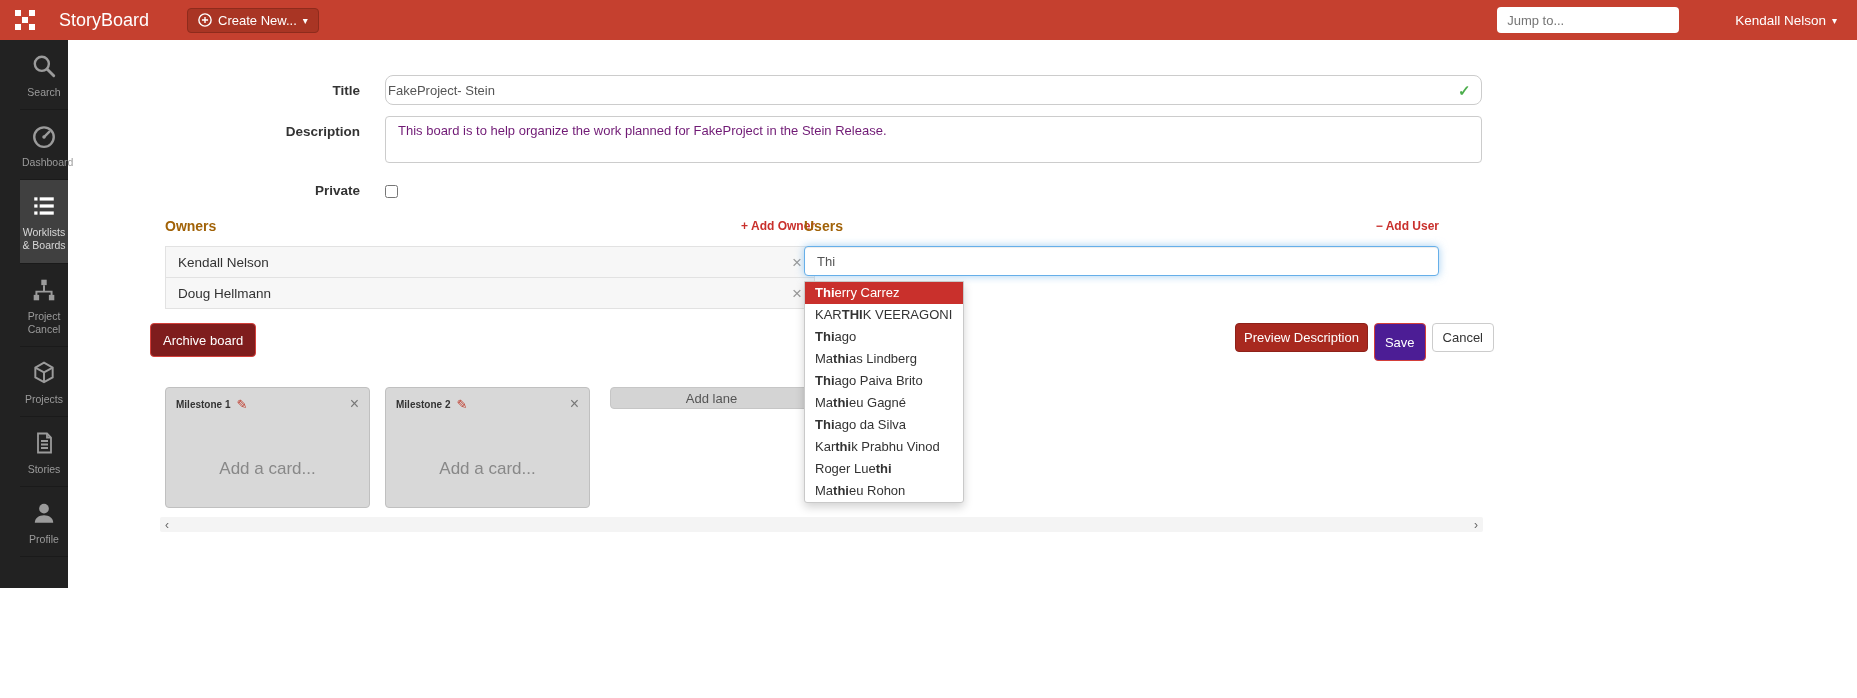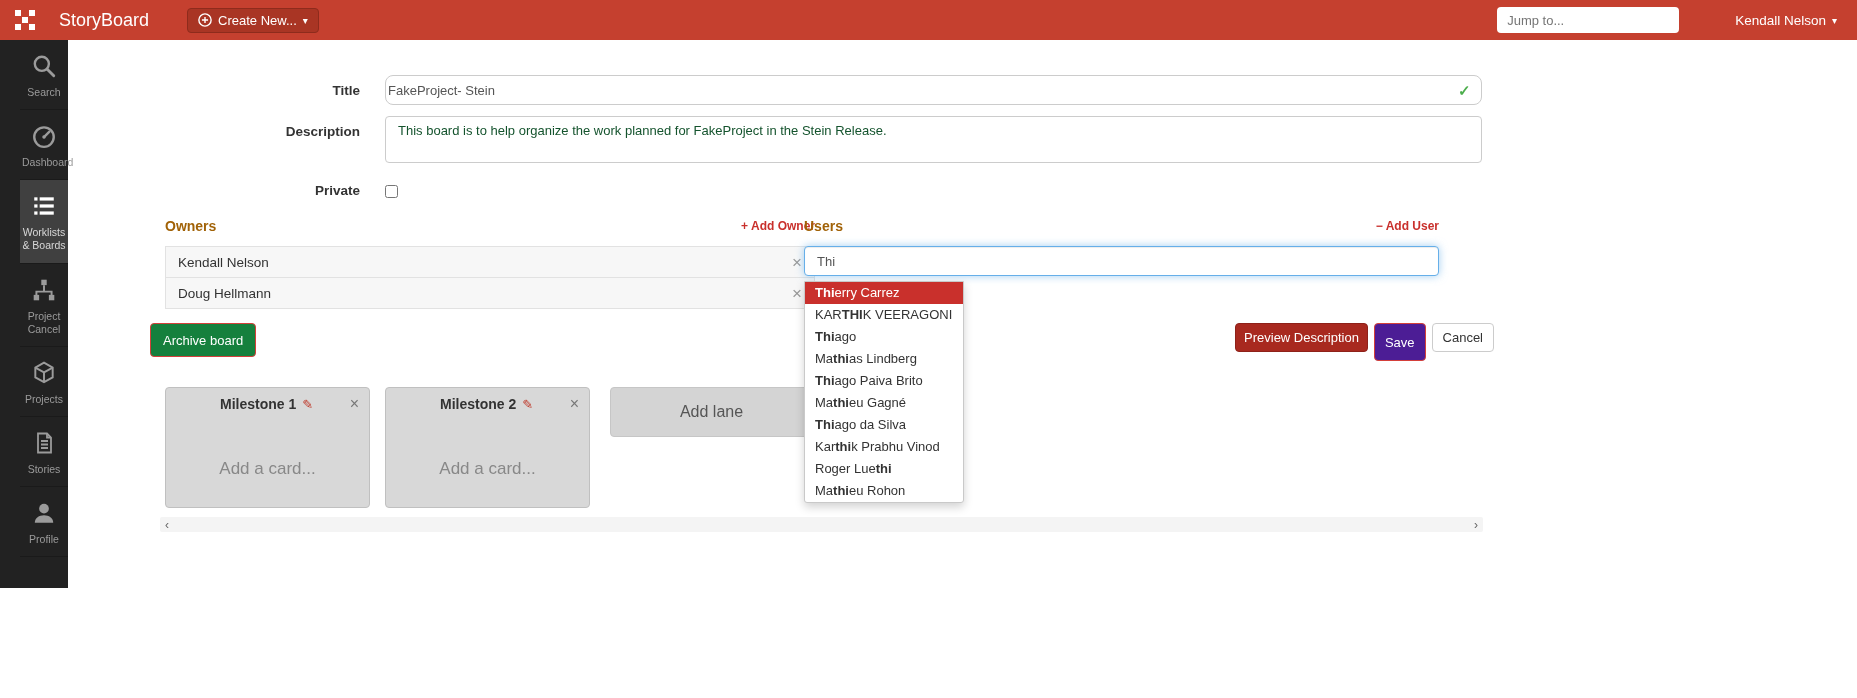--- a/index.html
+++ b/index.html
@@ -30,21 +30,21 @@
   .form-label { position:absolute; width:195px; text-align:right; font-weight:bold;
                 font-size:13.5px; color:#333; }
   #lbl-title { left:165px; top:83px; }
   #inp-title { position:absolute; left:385px; top:75px; width:1097px; height:30px;
                border:1px solid #ccc; border-radius:8px; padding:0 2px; font-size:13px;
                color:#555; outline:none; }
   #title-check { position:absolute; left:1458px; top:82px; color:#4cae4c; font-weight:bold; font-size:15px; }
   #lbl-desc { left:165px; top:124px; }
   #inp-desc { position:absolute; left:385px; top:116px; width:1097px; height:47px;
               border:1px solid #ccc; border-radius:4px; padding:6px 12px; font-size:13px;
-              color:#14532d; resize:none; outline:none; font-family:"Liberation Sans", sans-serif; }
+              color:#701a75; resize:none; outline:none; font-family:"Liberation Sans", sans-serif; }
   #lbl-private { left:165px; top:183px; }
   #chk-private { position:absolute; left:385px; top:185px; width:13px; height:13px; }
 
   
   .panel { position:absolute; top:217px; }
   #owners-panel { left:165px; width:650px; }
   #users-panel  { left:804px; width:635px; }
   .panel-head { display:flex; justify-content:space-between; align-items:center; height:17px; }
   .panel-title { font-weight:bold; font-size:14px; color:#a16207; }
   .add-link { color:#c9302c; font-weight:bold; font-size:12px; cursor:pointer;
@@ -62,39 +62,39 @@
               border:1px solid #c9c9c9; border-radius:0 0 3px 3px;
               box-shadow:0 4px 10px rgba(0,0,0,.18); z-index:5; }
   .dd-item { height:22px; line-height:22px; padding:0 10px; font-size:13px; color:#333;
              white-space:nowrap; cursor:pointer; }
   .dd-item .match { font-weight:bold; }
   .dd-item.active { background:#c9302c; color:#fff; }
 
   
   .btn { border-radius:4px; font-size:13px; height:29px; display:inline-flex; align-items:center;
          padding:0 8px; cursor:pointer; white-space:nowrap; }
-  #btn-archive { position:absolute; left:150px; top:323px; background:#15803d;
+  #btn-archive { position:absolute; left:150px; top:323px; background:#7f1d1d;
                  border:1px solid #d43f3a; color:#fff; padding:16px 12px; }
   .actions-right { position:absolute; right:363px; top:323px; display:flex; gap:6px; }
   #btn-preview { background:#a8291f; border:1px solid #8e2119; color:#fff; }
   #btn-save { background:#4c1d95; border:1px solid #d43f3a; color:#fff; padding:18px 10px; }
   #btn-cancel { background:#fff; border:1px solid #ccc; color:#333; padding:0 10px; }
 
   
   .lane { position:absolute; top:387px; width:205px; height:121px; background:#d8d8d8;
           border:1px solid #c0c0c0; border-radius:4px; }
   #lane-1 { left:165px; } #lane-2 { left:385px; }
   .lane-head { display:flex; align-items:center; padding:8px 10px 0; }
-  .lane-title { font-weight:bold; font-size:14px; color:#333;margin-left:44px; }
+  .lane-title { font-weight:bold; font-size:10px; color:#333; }
   .pencil { margin-left:6px; color:#bf3a2b; font-size:13px; cursor:pointer; }
   .lane-close { margin-left:auto; color:#777; font-size:16px; line-height:1; cursor:pointer; }
   .add-card { position:absolute; left:0; right:0; bottom:28px; text-align:center; color:#888;
               font-size:17px; cursor:pointer; }
-  #add-lane { position:absolute; left:610px; top:387px; width:203px; height:50px; background:#d4d4d4;
-              border:1px solid #c6c6c6; border-radius:4px; color:#555; font-size:16px;
+  #add-lane { position:absolute; left:610px; top:387px; width:203px; height:22px; background:#d4d4d4;
+              border:1px solid #c6c6c6; border-radius:4px; color:#555; font-size:13px;
               display:flex; align-items:center; justify-content:center; cursor:pointer; }
 
   
   #hscroll { position:absolute; left:160px; top:517px; width:1323px; height:15px; background:#f4f4f4;
              border-radius:2px; display:flex; align-items:center; justify-content:space-between;
              padding:0 5px; color:#666; font-size:12px; }
   .scroll-arrow { cursor:pointer; line-height:1; }
 </style>
 </head>
 <body>

